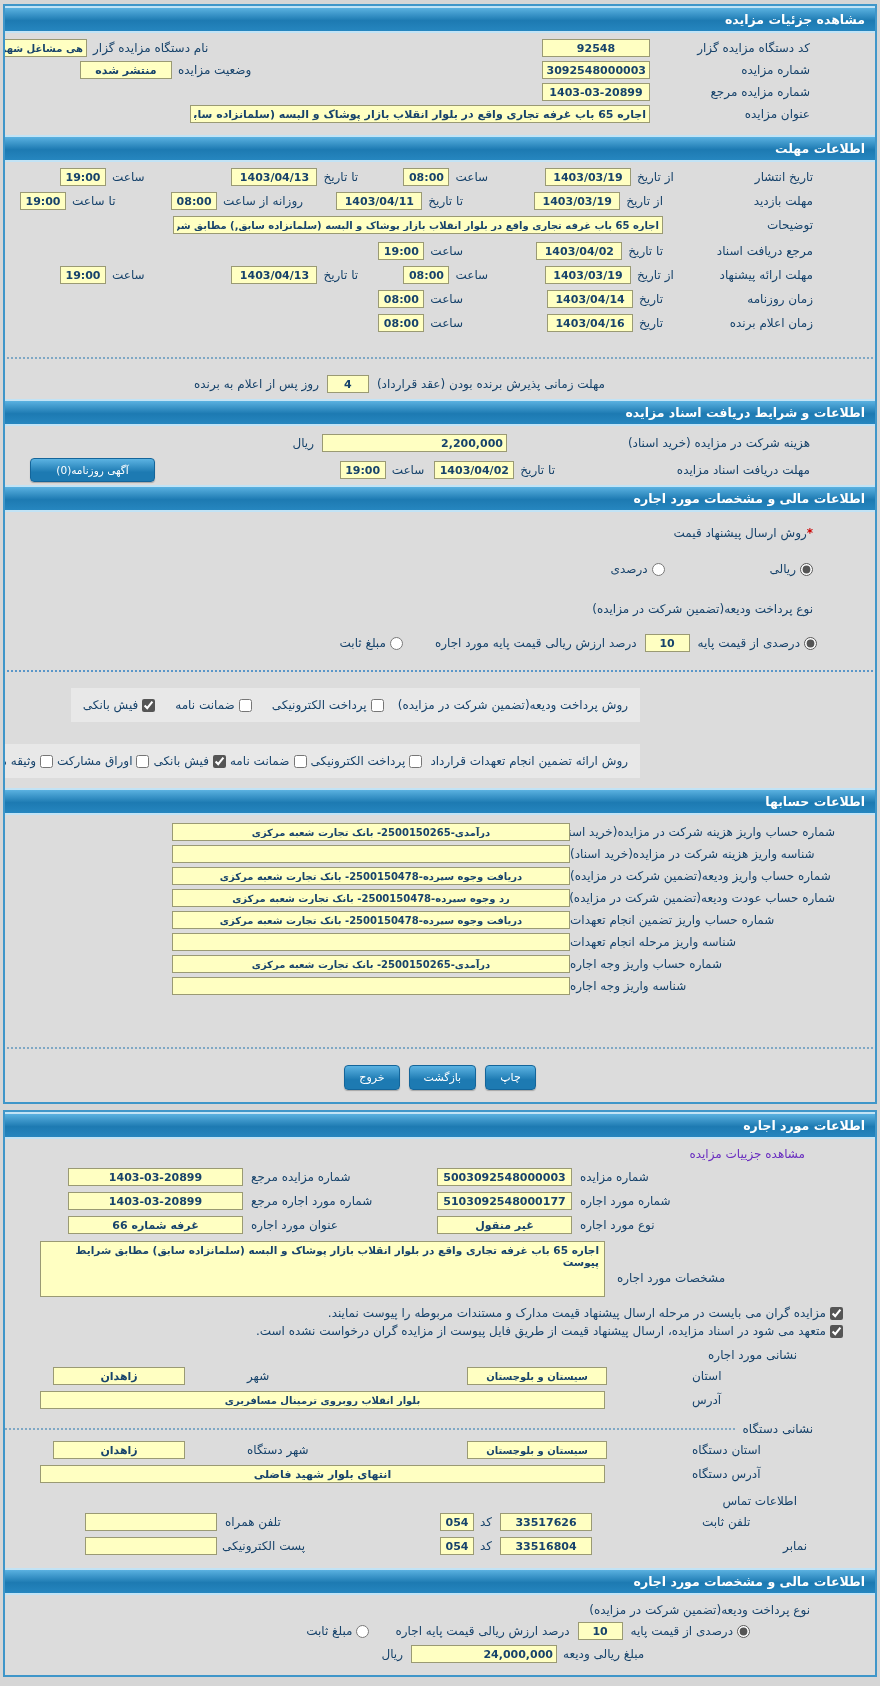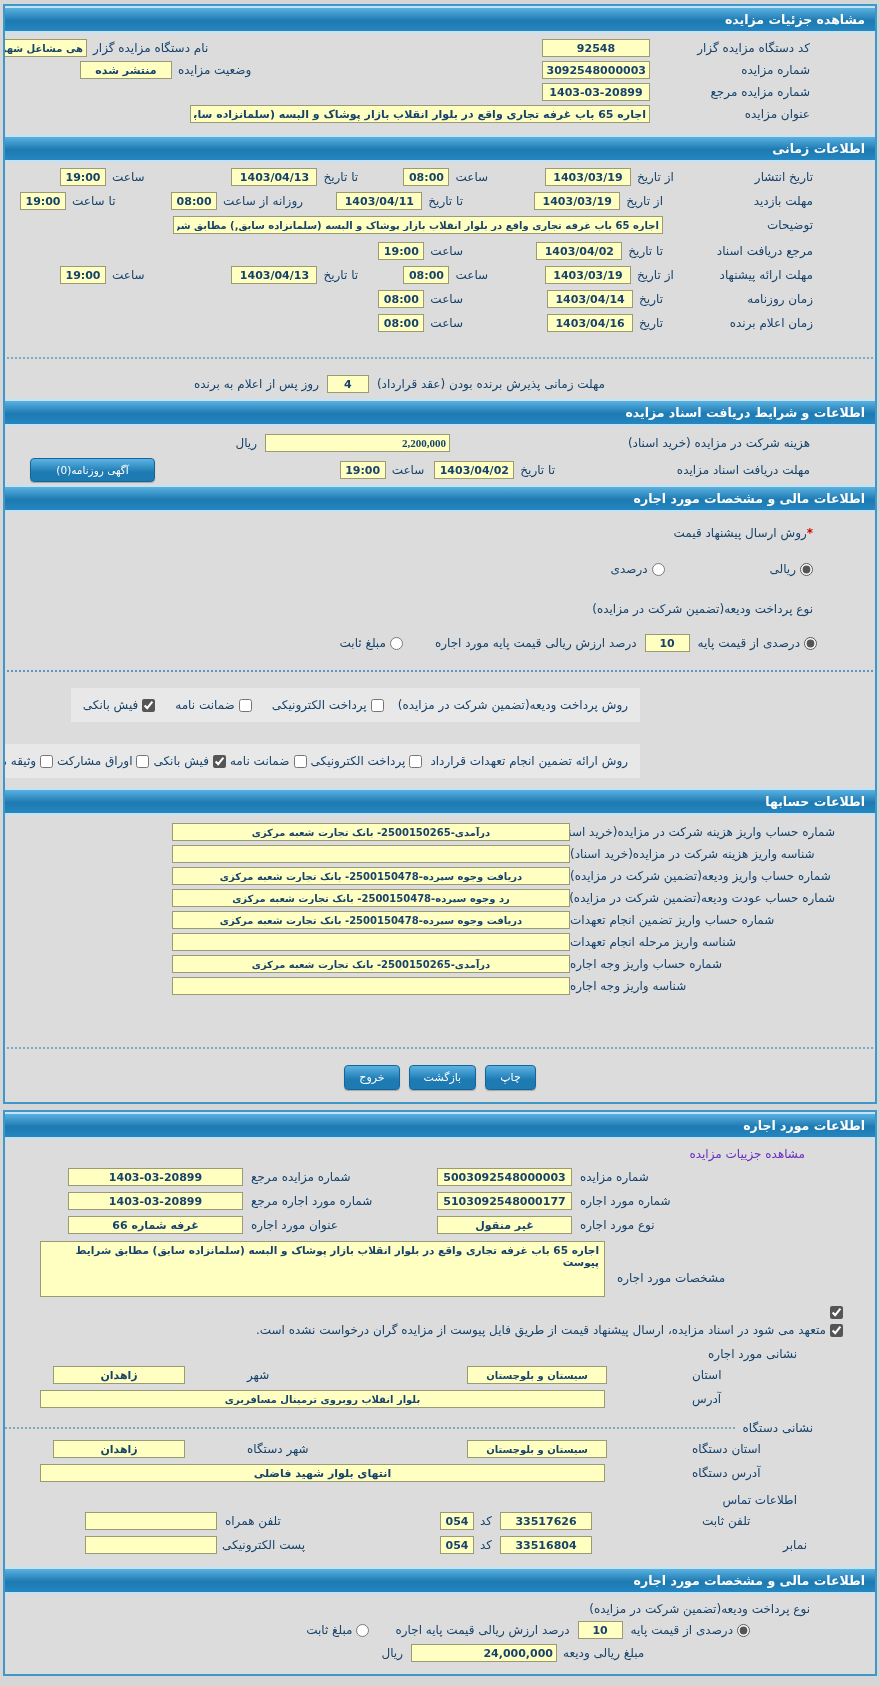--- a/index.html
+++ b/index.html
@@ -73,21 +73,21 @@
   <div class="row" style="padding:2px 65px 2px 0">
     <span class="lbl" style="width:160px">شماره مزایده مرجع</span>
     <input class="field" style="width: 108px;" readonly="" value="1403-03-20899">
   </div>
   <div class="row" style="padding:2px 65px 2px 0">
     <span class="lbl" style="width:60px">عنوان مزایده</span>
     <input class="field" style="width: 460px; margin-right: 100px;" readonly="" value="اجاره 65 باب غرفه تجاری واقع در بلوار انقلاب بازار پوشاک و البسه (سلمانزاده سابق,)">
   </div>
 
   <div class="bar mt">
-    <span>اطلاعات زمانی</span>
+    <span>اطلاعات مهلت</span>
   </div>
 
   <div class="row" style="padding:6px 62px 3px 55px">
     <span class="lbl" style="width:150px">تاریخ انتشار</span>
     <span class="pair" style="width:200px">
         <span class="sl">از تاریخ</span>
         <input class="field" style="width: 86px;" readonly="" value="1403/03/19">
       </span>
     <span class="pair" style="width:140px">
         <span class="sl">ساعت</span>
@@ -191,21 +191,21 @@
     <input class="field" style="width: 42px; margin: 0px 8px;" readonly="" value="4">
     <span class="lbl">روز پس از اعلام به برنده</span>
   </div>
 
   <div class="bar">
     <span>اطلاعات و شرایط دریافت اسناد مزایده</span>
   </div>
 
   <div class="row" style="padding:8px 65px 3px 0">
     <span class="lbl" style="width:255px">هزینه شرکت در مزایده (خرید اسناد)</span>
-    <input class="field num" style="width: 185px; margin-right: 105px; font-family: Liberation Serif, serif;" readonly="" value="2,200,000">
+    <input class="field num" style="width: 185px; margin-right: 48px;" readonly="" value="2,200,000">
     <span class="sl" style="margin-right:8px">ریال</span>
   </div>
   <div class="row" style="padding:3px 65px 3px 25px">
     <span class="lbl" style="width:255px">مهلت دریافت اسناد مزایده</span>
     <span class="pair">
         <span class="sl">تا تاریخ</span>
         <input class="field" style="width: 80px;" readonly="" value="1403/04/02">
       </span>
     <span class="pair" style="margin-right:10px">
         <span class="sl">ساعت</span>
@@ -367,20 +367,21 @@
     <input class="field" style="width: 175px;" readonly="" value="غرفه شماره 66">
   </div>
 
   <div class="row" style="padding:4px 120px 4px 0;align-items:flex-start">
     <span class="lbl" style="width:150px;text-align:left;padding-left:12px;padding-top:30px">مشخصات مورد اجاره</span>
     <textarea class="ta" style="width: 565px; height: 56px;" readonly="">اجاره 65 باب غرفه تجاری واقع در بلوار انقلاب بازار پوشاک و البسه (سلمانزاده سابق) مطابق شرایط پیوست</textarea>
   </div>
 
   <div class="row" style="padding:5px 32px 2px 0">
     <input type="checkbox" checked="" style="">
+    <span class="lbl">مزایده گران می بایست در مرحله ارسال پیشنهاد قیمت مدارک و مستندات مربوطه را پیوست نمایند.</span>
   </div>
   <div class="row" style="padding:2px 32px 4px 0">
     <input type="checkbox" checked="" style="">
     <span class="lbl">متعهد می شود در اسناد مزایده، ارسال پیشنهاد قیمت از طریق فایل پیوست از مزایده گران درخواست نشده است.</span>
   </div>
 
   <div class="row" style="padding:6px 78px 2px 0">
     <span class="lbl">نشانی مورد اجاره</span>
   </div>
   <div class="row" style="padding:3px 68px 3px 0">

